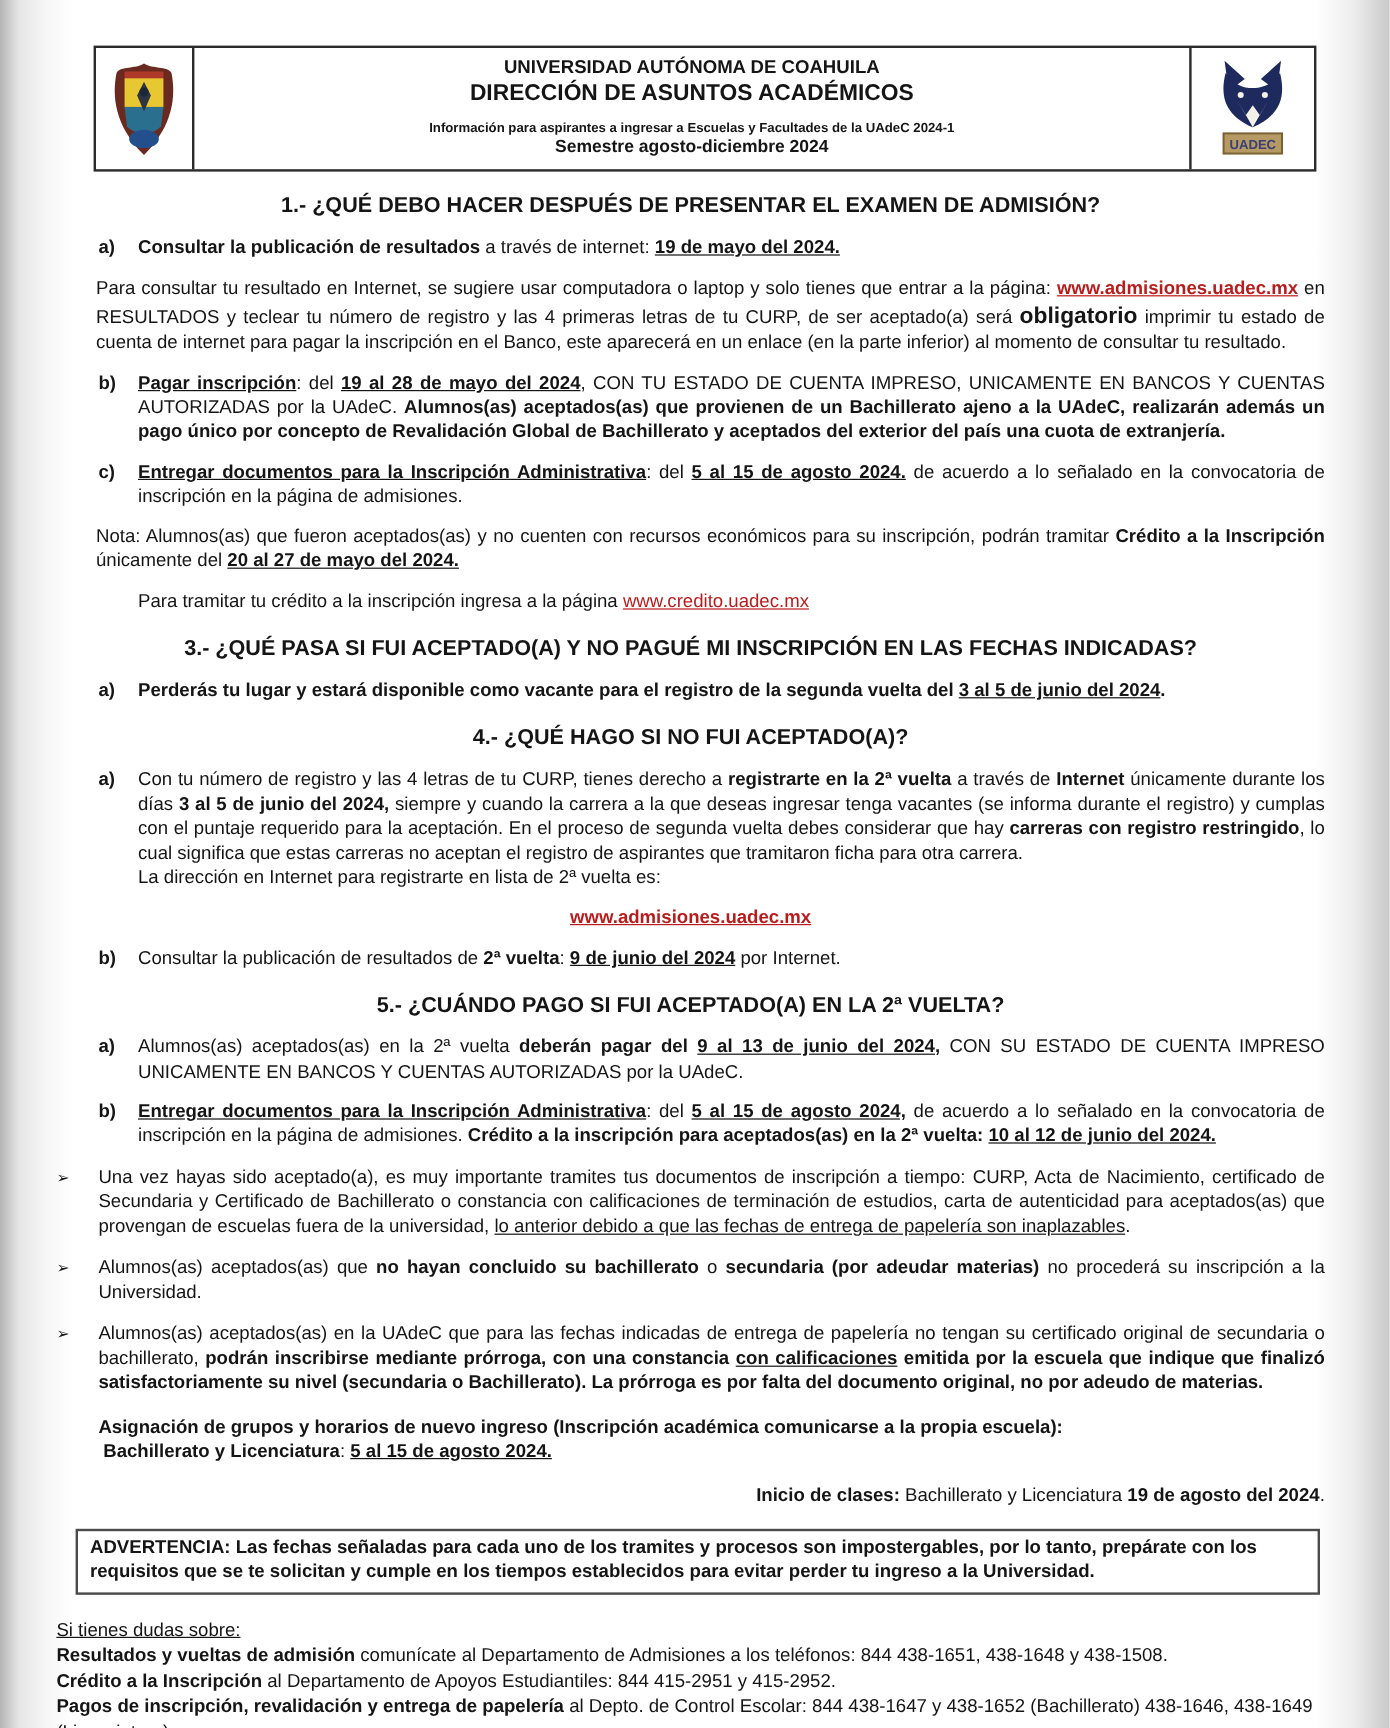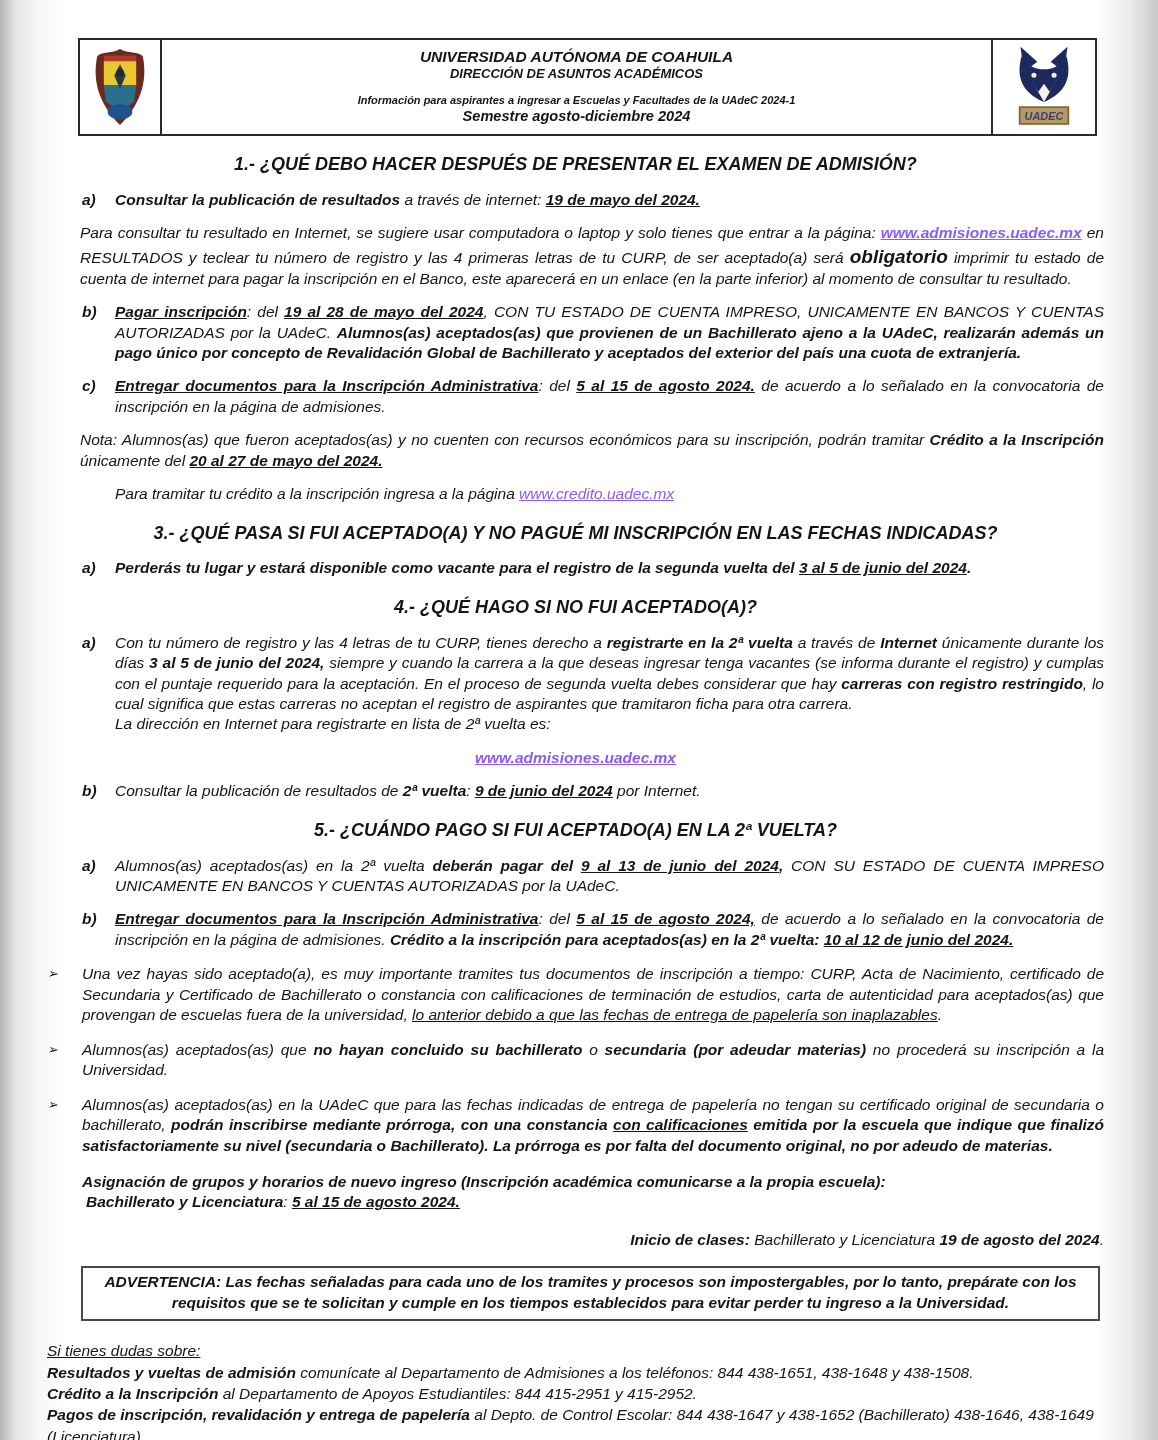--- a/index.html
+++ b/index.html
@@ -8,67 +8,66 @@
     font-family:"Liberation Sans",sans-serif;
     color:#151515;
     background:linear-gradient(90deg,#b5b5b5 0,#e6e6e6 16px,#f7f7f7 40px,#ffffff 62px,#ffffff 1096px,#ededed 1128px,#c9c9c9 1158px);
     overflow:hidden;
   }
   .page{
     box-sizing:border-box;
     width:1136px;height:1440px;
     padding:38px 32px 0 47px;
     position:relative;
-    font-style:italic;
   }
   
   .header-table{
     display:flex;align-items:stretch;
     border:2px solid #2a2a2a;
     margin:0 7px 0 31px;
     background:#fff;
   }
   .header-cell-logo{
     width:76px;flex:none;display:flex;align-items:center;justify-content:center;
     border-right:2px solid #2a2a2a;padding:4px 2px;
   }
   .header-cell-logo.right{
     width:98px;border-right:none;border-left:2px solid #2a2a2a;
   }
   .header-cell-center{
     flex:1;text-align:center;font-weight:bold;padding:7px 6px 8px;
   }
   .hline1{font-size:15.5px;line-height:1.25;}
-  .hline2{font-size:13px;line-height:1.25;}
+  .hline2{font-size:19px;line-height:1.25;}
   .hline3{font-size:11px;line-height:1.3;margin-top:10px;}
   .hline4{font-size:14.6px;line-height:1.3;}
   
   .content{margin-top:14px;font-size:15.5px;line-height:1.32;}
   .b{font-weight:bold;}
   .u{text-decoration:underline;}
   .big{font-size:19px;font-weight:bold;}
-  a.link{color:#8b5cf6;text-decoration:underline;cursor:pointer;}
+  a.link{color:#b91c1c;text-decoration:underline;cursor:pointer;}
   .heading{text-align:center;font-weight:bold;font-size:18px;margin:17px 0 8px;}
   .item{display:flex;margin:13px 0;padding-left:35px;}
   .item-label{flex:none;width:33px;font-weight:bold;}
   .item-body{flex:1;text-align:justify;}
   .bullet{display:flex;margin:14px 0;}
   .bullet-glyph{flex:none;width:35px;font-size:13px;padding-top:1px;}
   .bullet-body{flex:1;text-align:justify;}
   .para{margin:13px 0 13px 33px;text-align:justify;}
   .para.indent2{margin-left:68px;text-align:left;}
   .para.asig1{margin:16px 0 0 35px;font-weight:bold;text-align:left;}
   .para.asig2{margin:0 0 0 39px;text-align:left;}
   .para.inicio{margin:17px 0 15px 41px;text-align:right;}
   .center-line{text-align:center;margin:2px 0 10px;}
   .notice-box{
     border:2px solid #4a4a4a;
-    margin:16px 4px 10px 34px;
+    margin:16px 4px 10px 16px;
     padding:4px 10px 6px;
-    font-weight:bold;text-align:center;
+    font-weight:bold;text-align:left;
   }
   .contact{margin:0;line-height:1.38;text-align:left;}
   .contact.first{margin-top:19px;}
 </style>
 </head>
 <body>
 
 <div class="page">
 
   <div class="header-table">

